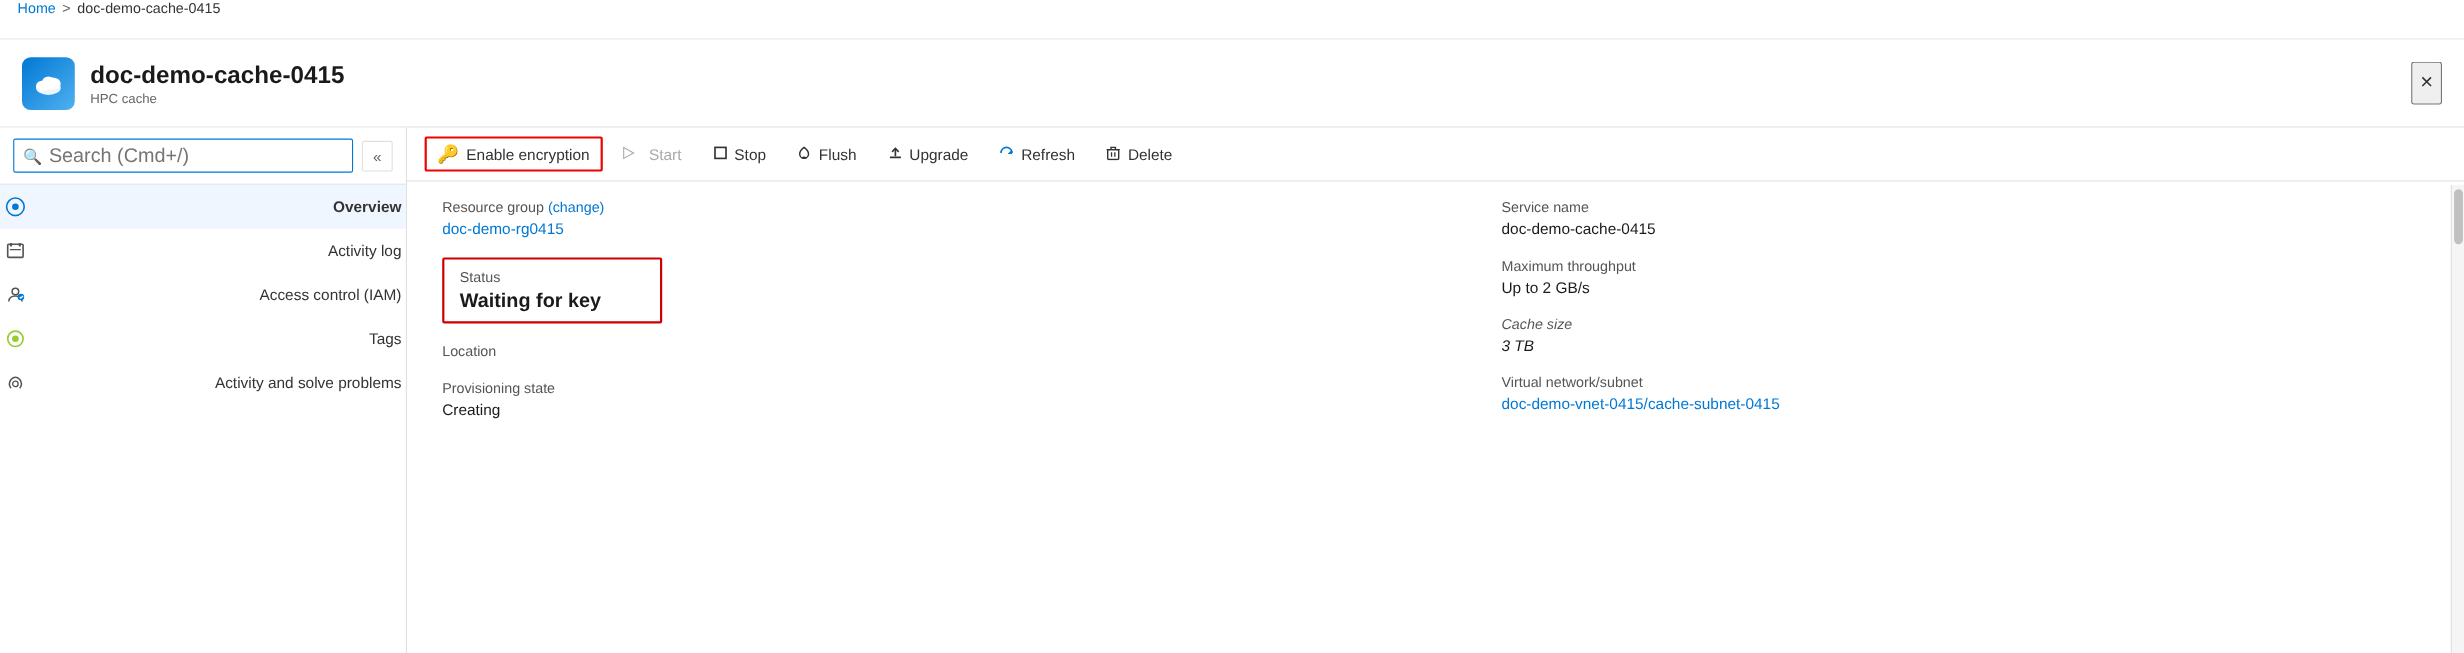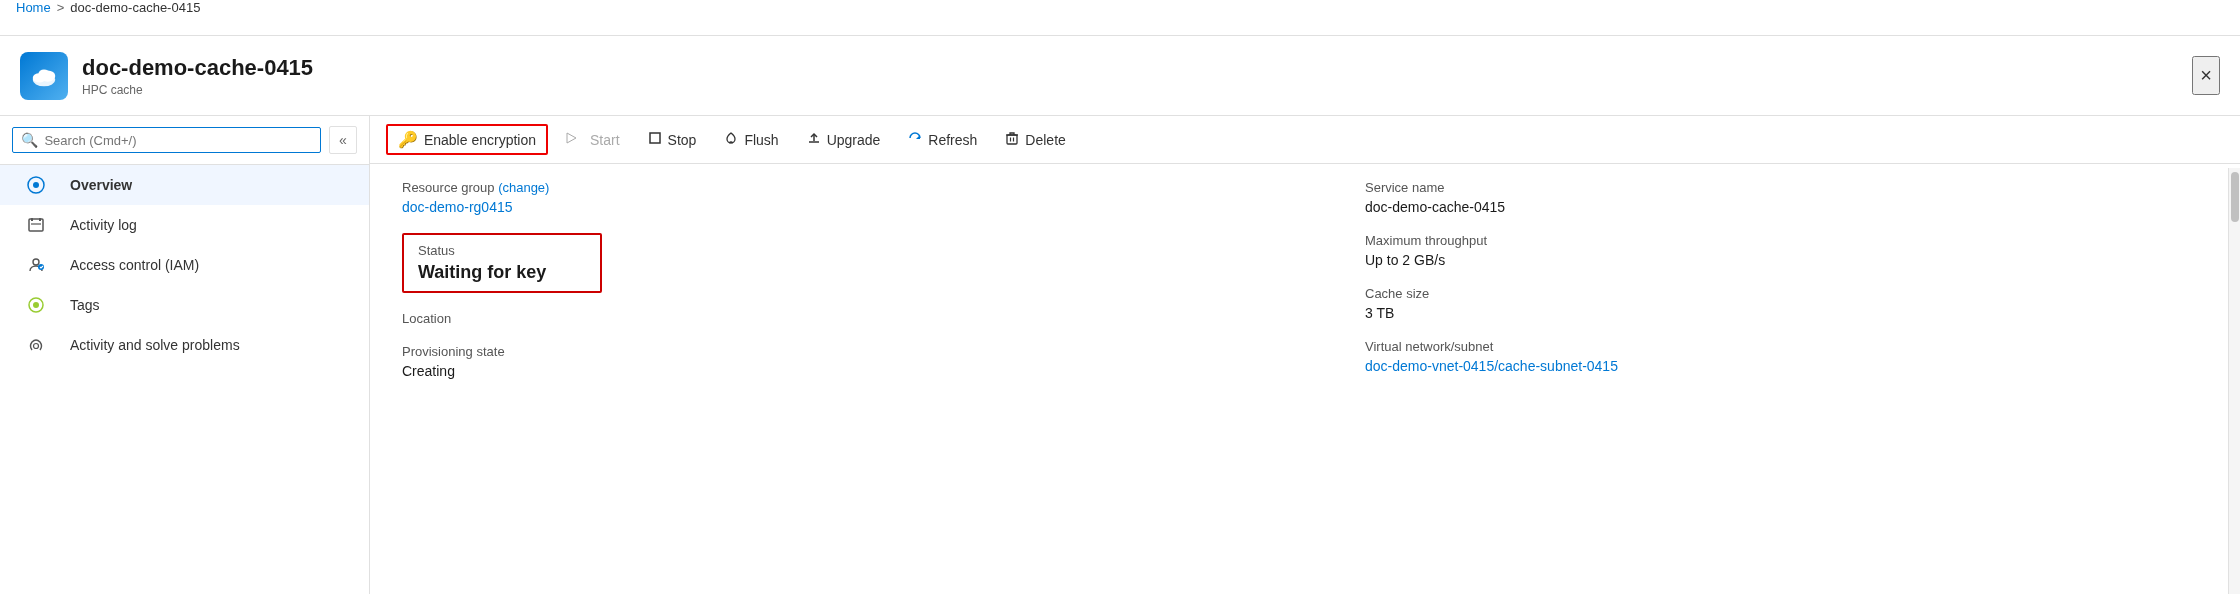--- a/index.html
+++ b/index.html
@@ -61,35 +61,36 @@
     .search-input-wrapper {
       flex: 1;
       display: flex;
       align-items: center;
       border: 1px solid #0078d4;
       border-radius: 2px;
       padding: 4px 8px;
       gap: 6px;
     }
     .search-input {
-      border: none; outline: none; font-size: 13px; color: #666; width: 100%;
+      border: none; outline: none; font-size: 18px; color: #666; width: 100%;
       background: transparent;
     }
     .collapse-btn {
       width: 28px; height: 28px;
       display: flex; align-items: center; justify-content: center;
       cursor: pointer; color: #666; font-size: 14px;
       border: 1px solid #e0e0e0; border-radius: 2px;
     }
     .sidebar-item {
-      display: flex; align-items: center; gap: 24px;
-      padding: 10px 26px;
+      display: flex; align-items: center; gap: 12px;
+      padding: 10px 4px;
       cursor: pointer;
       font-size: 14px;
       color: #333;
+      justify-content: space-between;
     }
     .sidebar-item.active { background: #f0f6ff; font-weight: 600; }
     .sidebar-icon { width: 20px; height: 20px; display: flex; align-items: center; justify-content: center; flex-shrink: 0; }
 
     
     .content { flex: 1; overflow-y: auto; }
 
     
     .toolbar {
       display: flex;
@@ -318,21 +319,21 @@
         <div style="margin-bottom: 18px;">
           <div class="detail-label">Service name</div>
           <div class="detail-value">doc-demo-cache-0415</div>
         </div>
 
         <div style="margin-bottom: 18px;">
           <div class="detail-label">Maximum throughput</div>
           <div class="detail-value">Up to 2 GB/s</div>
         </div>
 
-        <div style="margin-bottom: 18px;">
+        <div style="margin-bottom: 18px; font-style: italic;">
           <div class="detail-label">Cache size</div>
           <div class="detail-value">3 TB</div>
         </div>
 
         <div style="margin-bottom: 18px;">
           <div class="detail-label">Virtual network/subnet</div>
           <a class="detail-value link">doc-demo-vnet-0415/cache-subnet-0415</a>
         </div>
       </div>
     </div>

